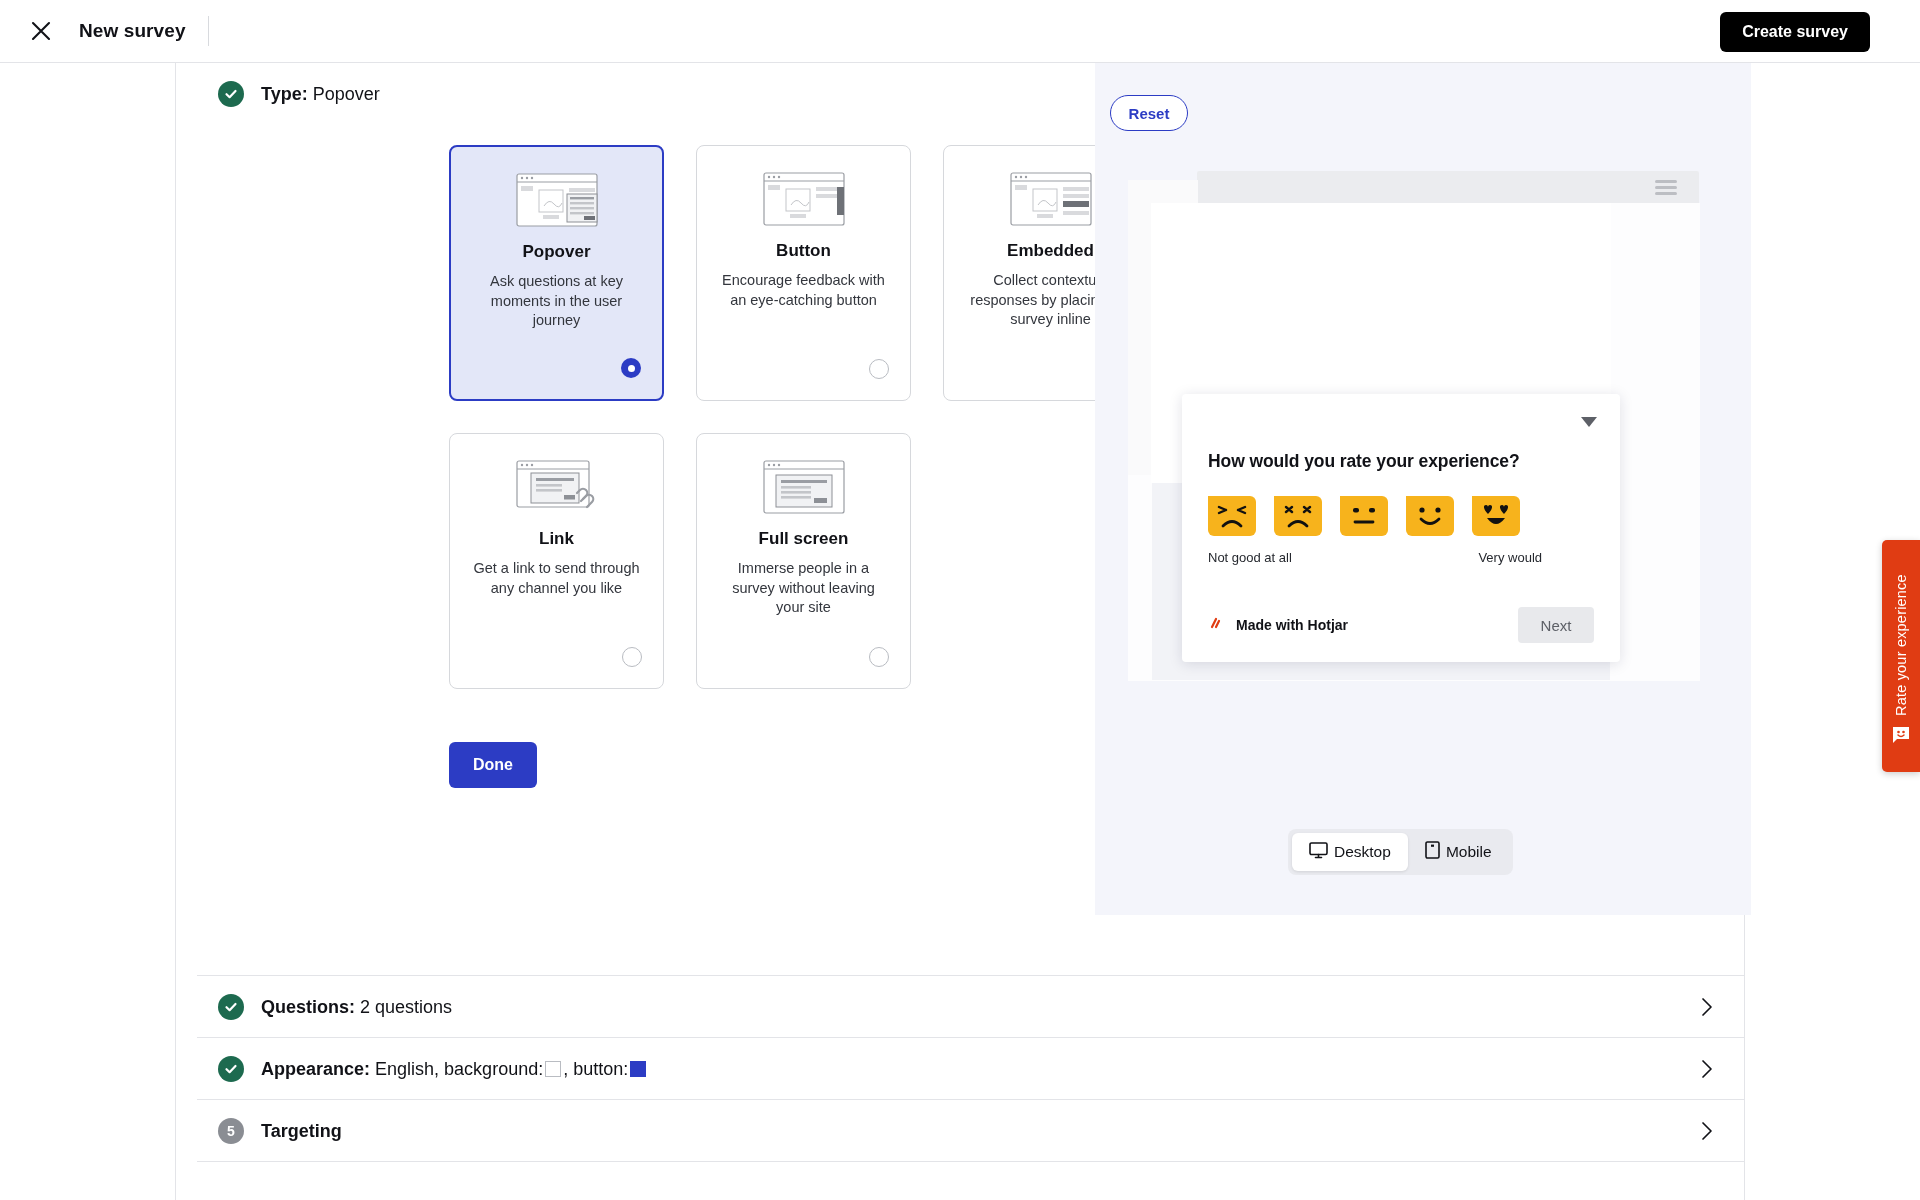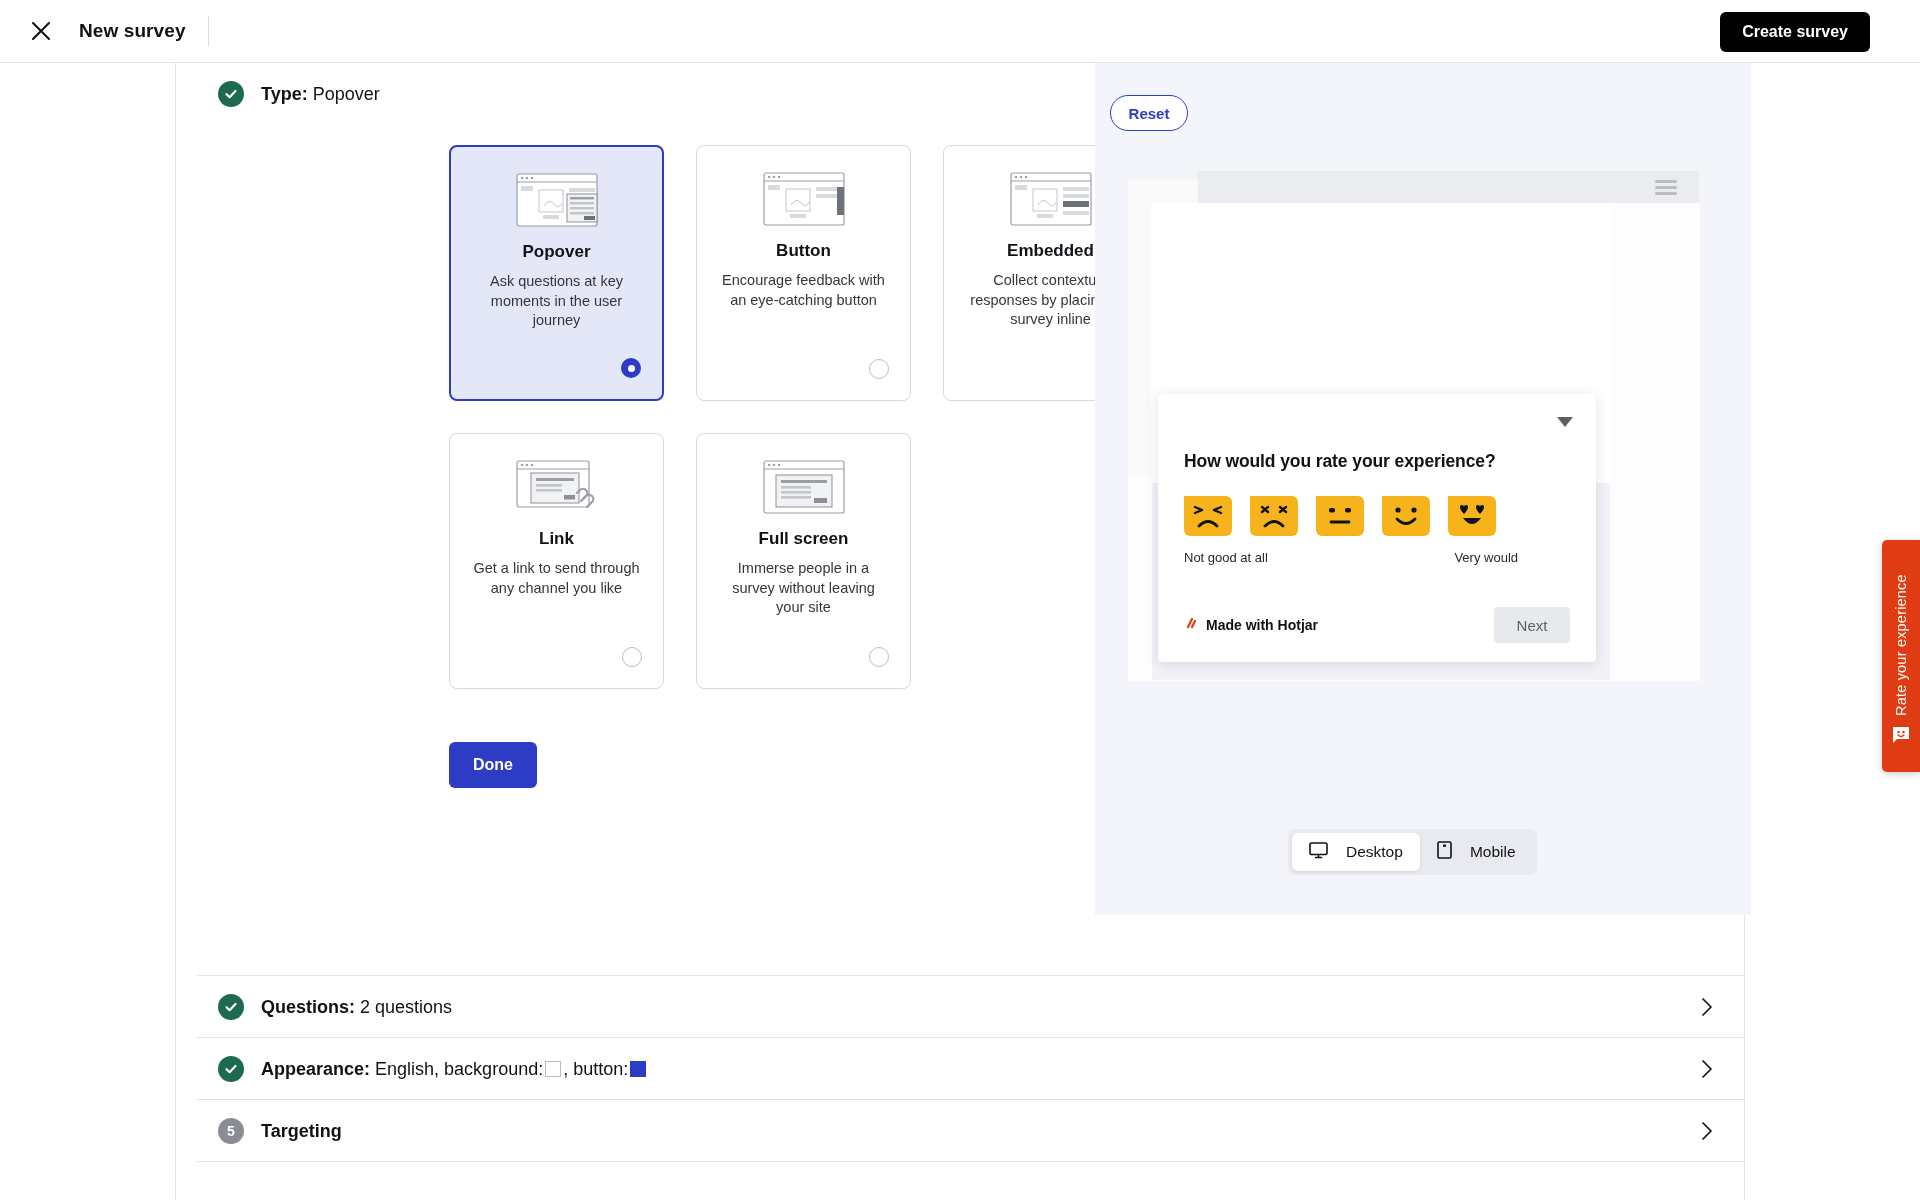--- a/index.html
+++ b/index.html
@@ -143,21 +143,21 @@
   .mock-d {
     position: absolute; left: 57px; top: 142px; width: 458px; height: 475px;
     background: #f2f3f7;
   }
   .mock-white {
     position: absolute; left: 33px; top: 140px; width: 572px; height: 478px;
     background: #fdfdfe;
   }
 
   .popover {
-    position: absolute; left: 63px; top: 331px; width: 438px; height: 268px;
+    position: absolute; left: 87px; top: 331px; width: 438px; height: 268px;
     background: #fff; border-radius: 4px;
     box-shadow: 0 2px 14px rgba(20,25,60,.13);
     padding: 0 26px;
   }
   .pop-collapse {
     position: absolute; right: 22px; top: 20px; cursor: pointer;
     width: 18px; height: 12px;
   }
   .pop-q {
     margin-top: 57px; font-size: 17.5px; font-weight: bold; color: #111217;
@@ -171,32 +171,32 @@
   }
   .emoji svg { position: absolute; left: 0; top: 0; }
   .scale-labels {
     display: flex; justify-content: space-between; width: 334px;
     margin-top: 14px; font-size: 13px; color: #25282e;
   }
   .pop-footer {
     position: absolute; left: 26px; right: 26px; bottom: 19px;
     display: flex; align-items: center; justify-content: space-between;
   }
-  .made-with { display: flex; align-items: center; gap: 7px; font-size: 14px; font-weight: bold; color: #111217; }
+  .made-with { display: flex; align-items: center; gap: 13px; font-size: 14px; font-weight: bold; color: #111217; }
   .next-btn {
     width: 76px; height: 36px; background: #e8e9ec; border: none;
     border-radius: 4px; color: #5d6067; font-size: 15px; cursor: pointer;
   }
 
   .device-toggle {
     position: absolute; left: 193px; bottom: 40px;
     display: flex; background: #e9eaef; border-radius: 8px; padding: 4px;
   }
   .dev-btn {
-    display: flex; align-items: center; gap: 18px; height: 38px;
+    display: flex; align-items: center; gap: 6px; height: 38px;
     padding: 0 17px; border-radius: 6px; font-size: 15.5px; color: #111217;
     cursor: pointer; border: none; background: transparent;
   }
   .dev-btn.active { background: #fff; box-shadow: 0 1px 3px rgba(0,0,0,.1); }
 
   
   .acc-row {
     position: relative; height: 62px; border-bottom: 1px solid #e3e4e8;
     cursor: pointer;
   }

